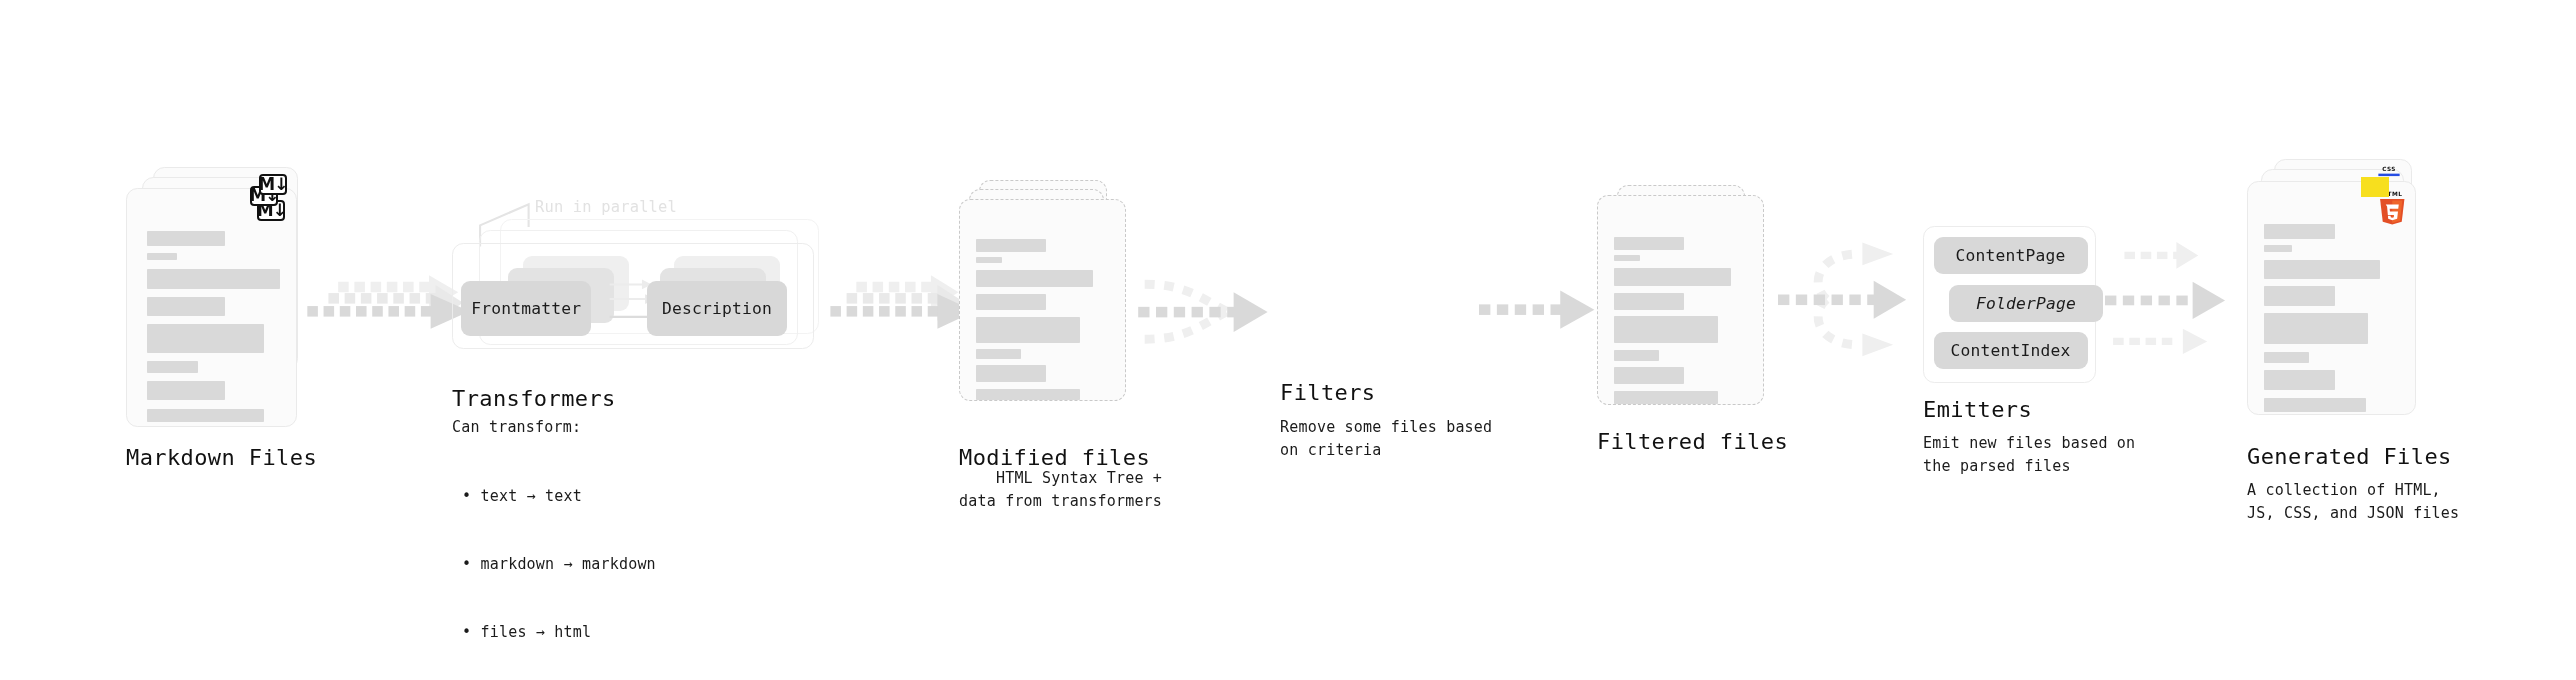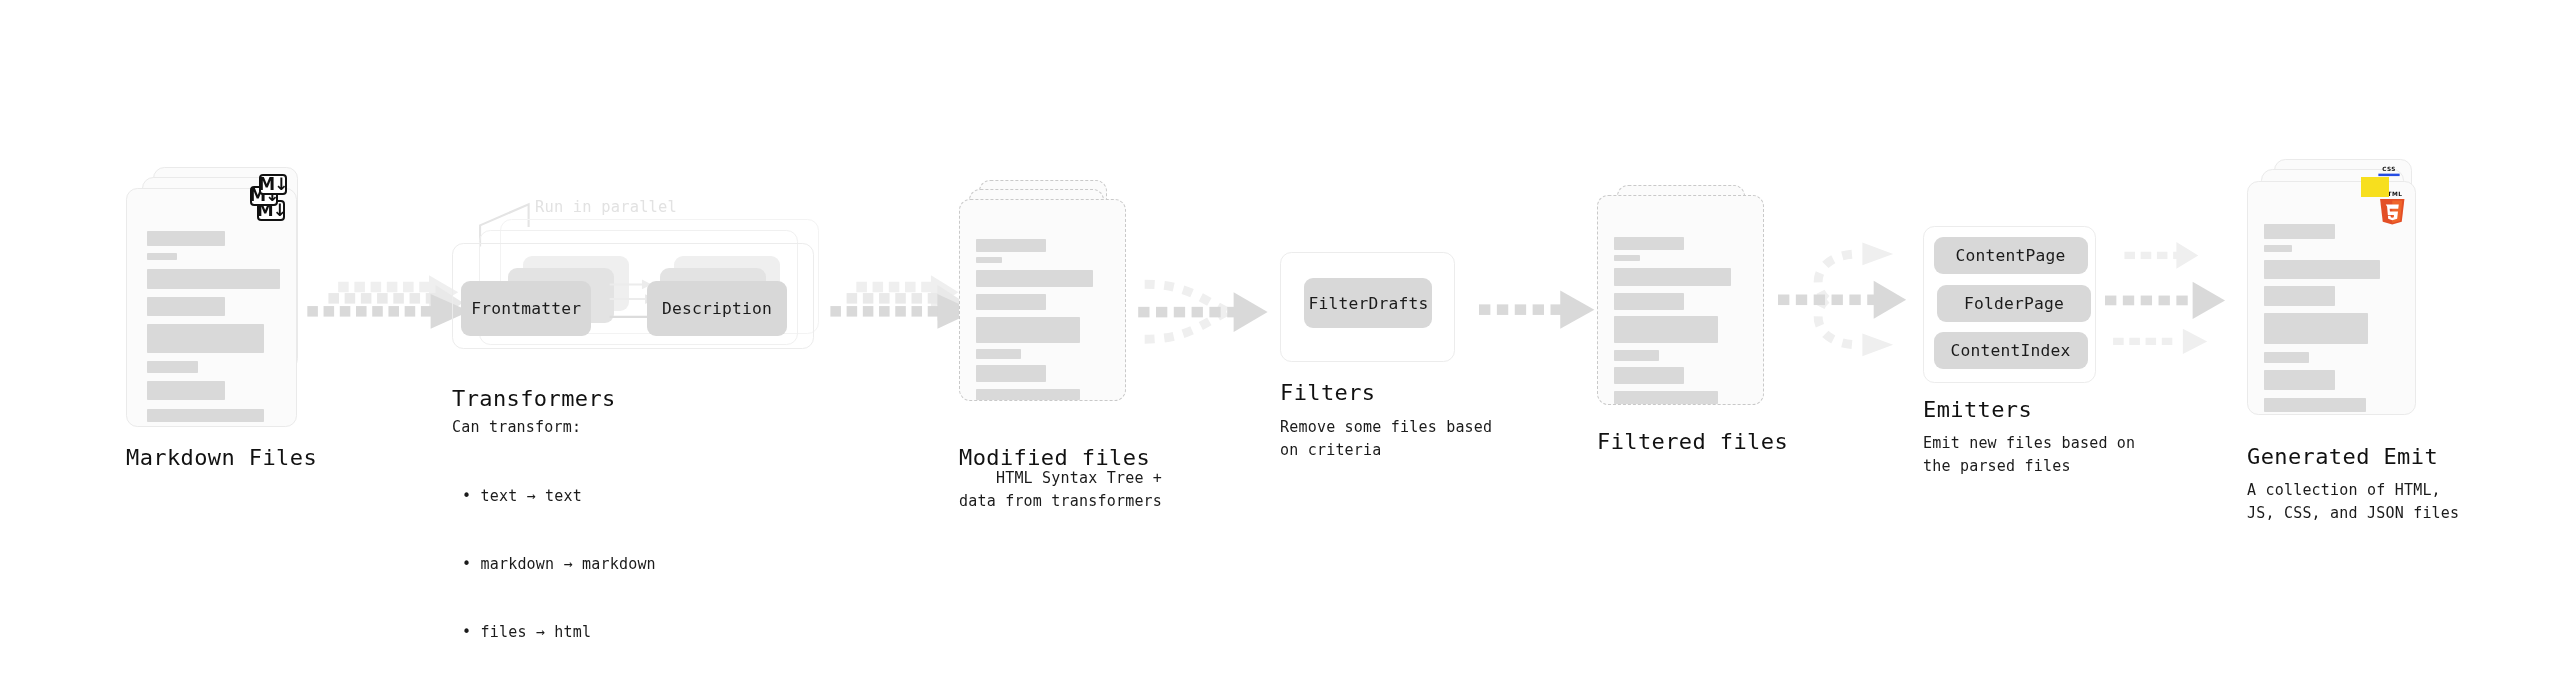--- a/index.html
+++ b/index.html
@@ -283,24 +283,20 @@
       <rect x="0" y="48" width="14" height="13"></rect>
         <rect x="22" y="48" width="14" height="13"></rect>
       <rect x="44" y="48" width="14" height="13"></rect>
         <rect x="66" y="48" width="14" height="13"></rect>
       <rect x="88" y="48" width="14" height="13"></rect>
         <rect x="110" y="48" width="14" height="13"></rect>
       <polygon points="118,30 160,54.5 118,79"></polygon>
     </g>
   </svg>
 
-  <div class="node" style="left:1280px; top:252px; width:175px; height:110px;">
-    <div class="groupbox" style="left:0px; top:0px; width:175px; height:110px;"></div>
-    <div class="chip" style="left:24.4px; top:26px; width:128px; height:50px;">FilterDrafts</div>
-  </div>
   <div class="title" style="left:1280px; top:380px;">Filters</div>
   <div class="sub" style="left:1280px; top:416px;">Remove some files based
 on criteria</div>
 
   <svg class="art" style="left:1479px; top:288px; width:130px; height:49px;" viewBox="0 0 160 60">
     <g fill="#d9d9d9">
       <rect x="0" y="20" width="14" height="13"></rect>
         <rect x="22" y="20" width="14" height="13"></rect>
       <rect x="44" y="20" width="14" height="13"></rect>
         <rect x="66" y="20" width="14" height="13"></rect>
@@ -342,21 +338,21 @@
         <rect x="66" y="72" width="14" height="13"></rect>
       <rect x="88" y="72" width="14" height="13"></rect>
         <rect x="110" y="72" width="14" height="13"></rect>
       <polygon points="118,55 158,78.5 118,102"></polygon>
     </g>
   </svg>
 
   <div class="node" style="left:1923px; top:226px; width:171px; height:157px;">
     <div class="groupbox" style="left:0px; top:0px; width:173px; height:157px;"></div>
     <div class="chip" style="left:10.6px; top:11.4px; width:154px; height:37px;">ContentPage</div>
-    <div class="chip" style="left:14px; top:59px; width:154px; height:37px;">FolderPage</div>
+    <div class="chip" style="left:26px; top:59px; width:154px; height:37px;font-style:italic;">FolderPage</div>
     <div class="chip" style="left:10.6px; top:106px; width:154px; height:37px;">ContentIndex</div>
   </div>
   <div class="title" style="left:1923px; top:397px;">Emitters</div>
   <div class="sub" style="left:1923px; top:432px;">Emit new files based on
 the parsed files</div>
 
   <svg class="art" style="left:2105px; top:229px; width:146px; height:138px;" viewBox="0 0 180 170">
     <g fill="#efefef">
       <rect x="24" y="28" width="13" height="9"></rect>
         <rect x="44" y="28" width="13" height="9"></rect>
@@ -404,18 +400,18 @@
       </svg>
     </div>
 
     <div class="badge" style="left:114px; top:18px; width:28px; height:19.5px; background:#f7df1e;"></div>
 
     <svg class="art" style="left:128px; top:4.1px; width:28px; height:18px;" viewBox="0 0 34 22">
       <text x="17" y="10" font-family="DejaVu Sans, Liberation Sans, sans-serif" font-size="7" font-weight="700" fill="#111111" text-anchor="middle" letter-spacing="0.4">CSS</text>
       <rect x="4" y="13" width="26" height="3" fill="#264de4"></rect>
     </svg>
   </div>
-  <div class="title" style="left:2247px; top:444px;">Generated Emit</div>
+  <div class="title" style="left:2247px; top:444px;">Generated Files</div>
   <div class="sub" style="left:2247px; top:479px;">A collection of HTML,
 JS, CSS, and JSON files</div>
 
 </div>
 
 
 </body></html>

